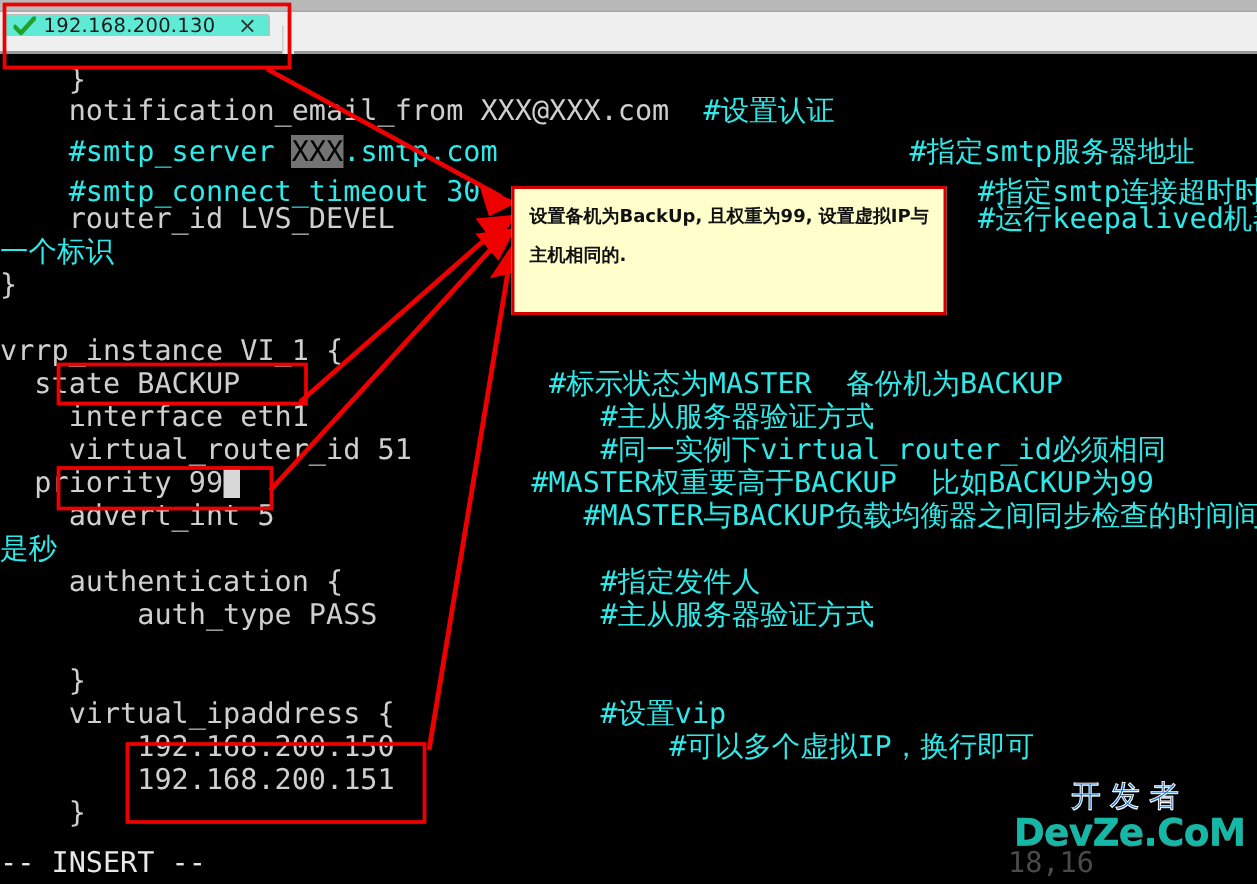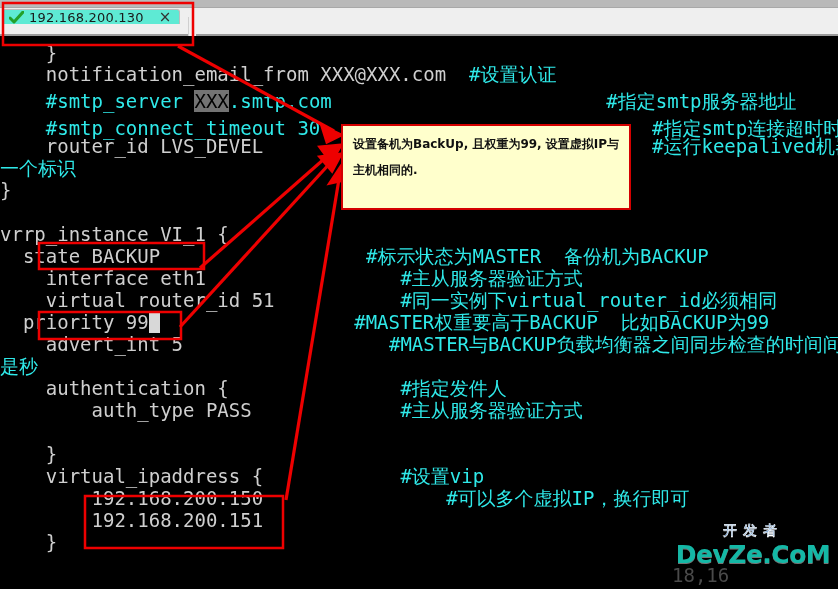--- a/index.html
+++ b/index.html
@@ -144,21 +144,21 @@
   
   .wm {
     position: absolute;
     left: 668px; top: 518px;
     width: 170px;
     text-align: center;
     font-family: "DejaVu Sans", sans-serif;
     pointer-events: none;
   }
   .wm-cn {
-    font-size: 14px;
+    font-size: 20px;
     letter-spacing: 6px;
     color: #1f6fc4;
     -webkit-text-stroke: 0.6px #ffffff;
     text-shadow: 0 1px 0 rgba(255,255,255,.6);
     line-height: 24px;
   }
   .wm-en {
     font-size: 25px;
     color: #14b8a6;
     font-weight: bold;
@@ -207,20 +207,21 @@
         <div class="tline" style="top: 317px;"><span class="cyan">是秒</span></div>
         <div class="tline" style="top: 339px;"><span class="white">    </span><span class="white">authentication {</span><span class="white">               </span><span class="cyan">#指定发件人</span></div>
         <div class="tline" style="top: 361px;"><span class="white">        </span><span class="white">auth_type PASS</span><span class="white">             </span><span class="cyan">#主从服务器验证方式</span></div>
         <div class="tline" style="top: 383px;"><span class="white">        </span></div>
         <div class="tline" style="top: 405px;"><span class="white">    </span><span class="white">}</span></div>
         <div class="tline" style="top: 427px;"><span class="white">    </span><span class="white">virtual_ipaddress {</span><span class="white">            </span><span class="cyan">#设置vip</span></div>
         <div class="tline" style="top: 449px;"><span class="white">        </span><span class="white">192.168.200.150</span><span class="white">                </span><span class="cyan">#可以多个虚拟IP，换行即可</span></div>
         <div class="tline" style="top: 471px;"><span class="white">        </span><span class="white">192.168.200.151</span></div>
         <div class="tline" style="top: 493px;"><span class="white">    </span><span class="white">}</span></div>
       </div>
+    <div class="status">-- INSERT --</div>
     <div class="status-pos">18,16</div>
   </div>
 
   <svg class="overlay" width="838" height="589" viewBox="0 0 838 589">
 
     <rect x="3" y="3" width="190" height="42" fill="none" stroke="#ee0000" stroke-width="2.5"></rect>
 
     <rect x="39" y="243" width="165" height="26" fill="none" stroke="#ee0000" stroke-width="2.5"></rect>
 
     <rect x="39" y="312" width="142" height="27" fill="none" stroke="#ee0000" stroke-width="2.5"></rect>

